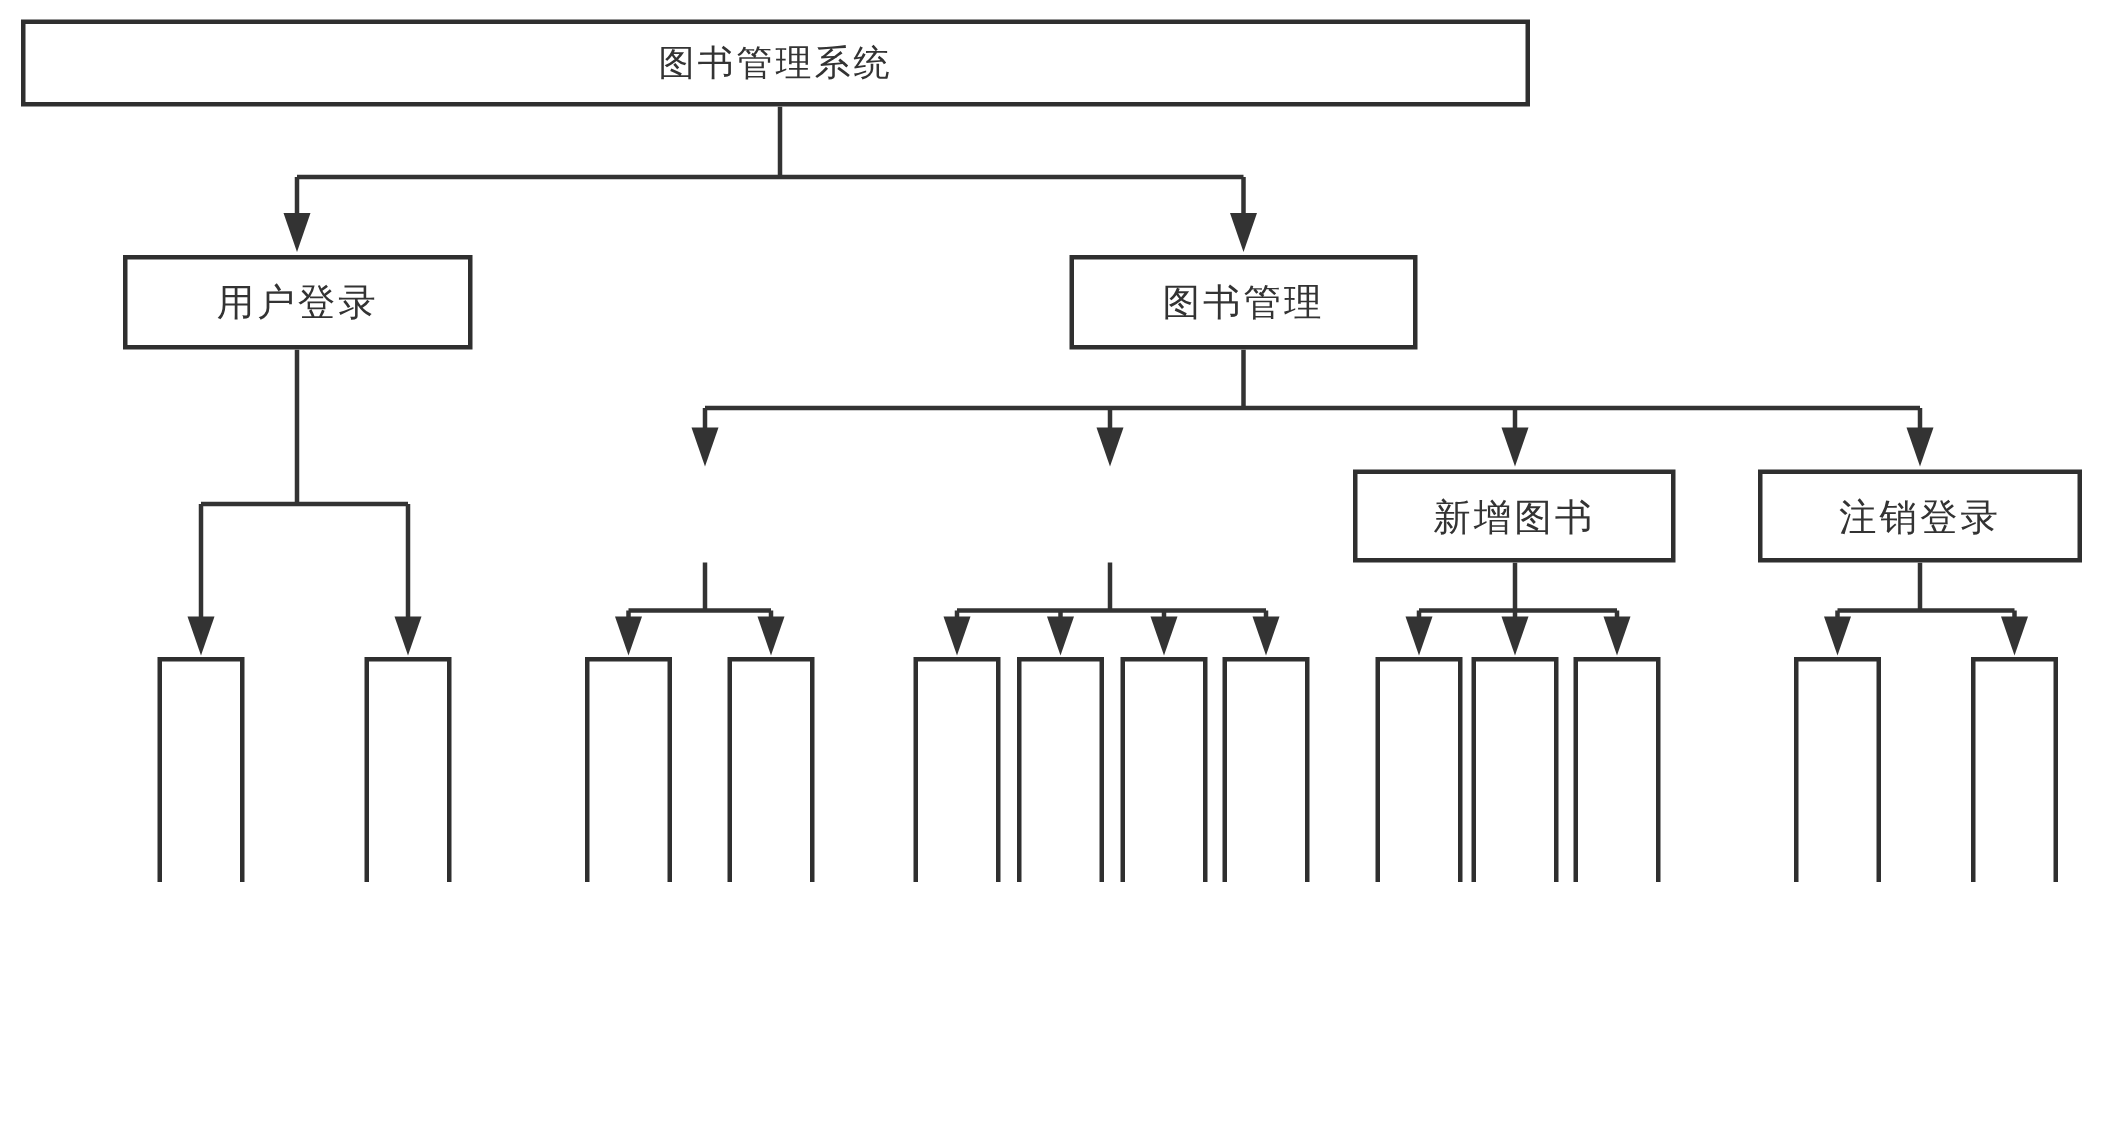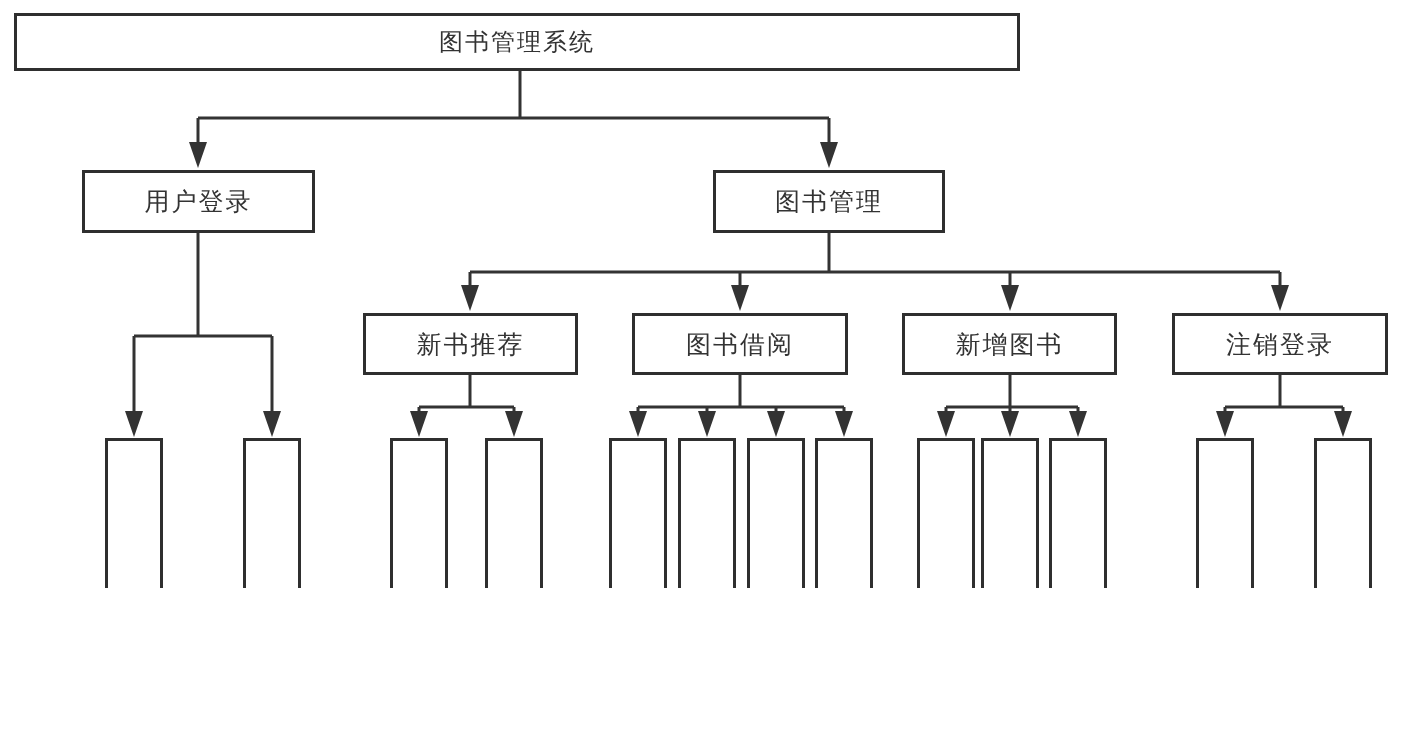--- a/index.html
+++ b/index.html
@@ -163,22 +163,20 @@
     <path d="M1343 407 V417"></path>
     <polygon points="1225,437 1216,411 1234,411"></polygon>
     <polygon points="1343,437 1334,411 1352,411"></polygon>
   </svg>
 
   <div class="node hbox root-box n-root">图书管理系统</div>
 
   <div class="node hbox n-user-login">用户登录</div>
   <div class="node hbox n-book-mgmt">图书管理</div>
 
-  <div class="node hbox n-new-book-rec">新书推荐</div>
-  <div class="node hbox n-book-borrow">图书借阅</div>
   <div class="node hbox n-current-borrow">新增图书</div>
   <div class="node hbox n-borrow-records">注销登录</div>
 
   <div class="node vbox n-leaf-user-login">用户登录</div>
   <div class="node vbox n-leaf-logout">注销登录</div>
 
   <div class="node vbox n-nb-query">查询图书</div>
   <div class="node vbox n-nb-borrow">借阅图书</div>
 
   <div class="node vbox n-bb-query">查询图书</div>

